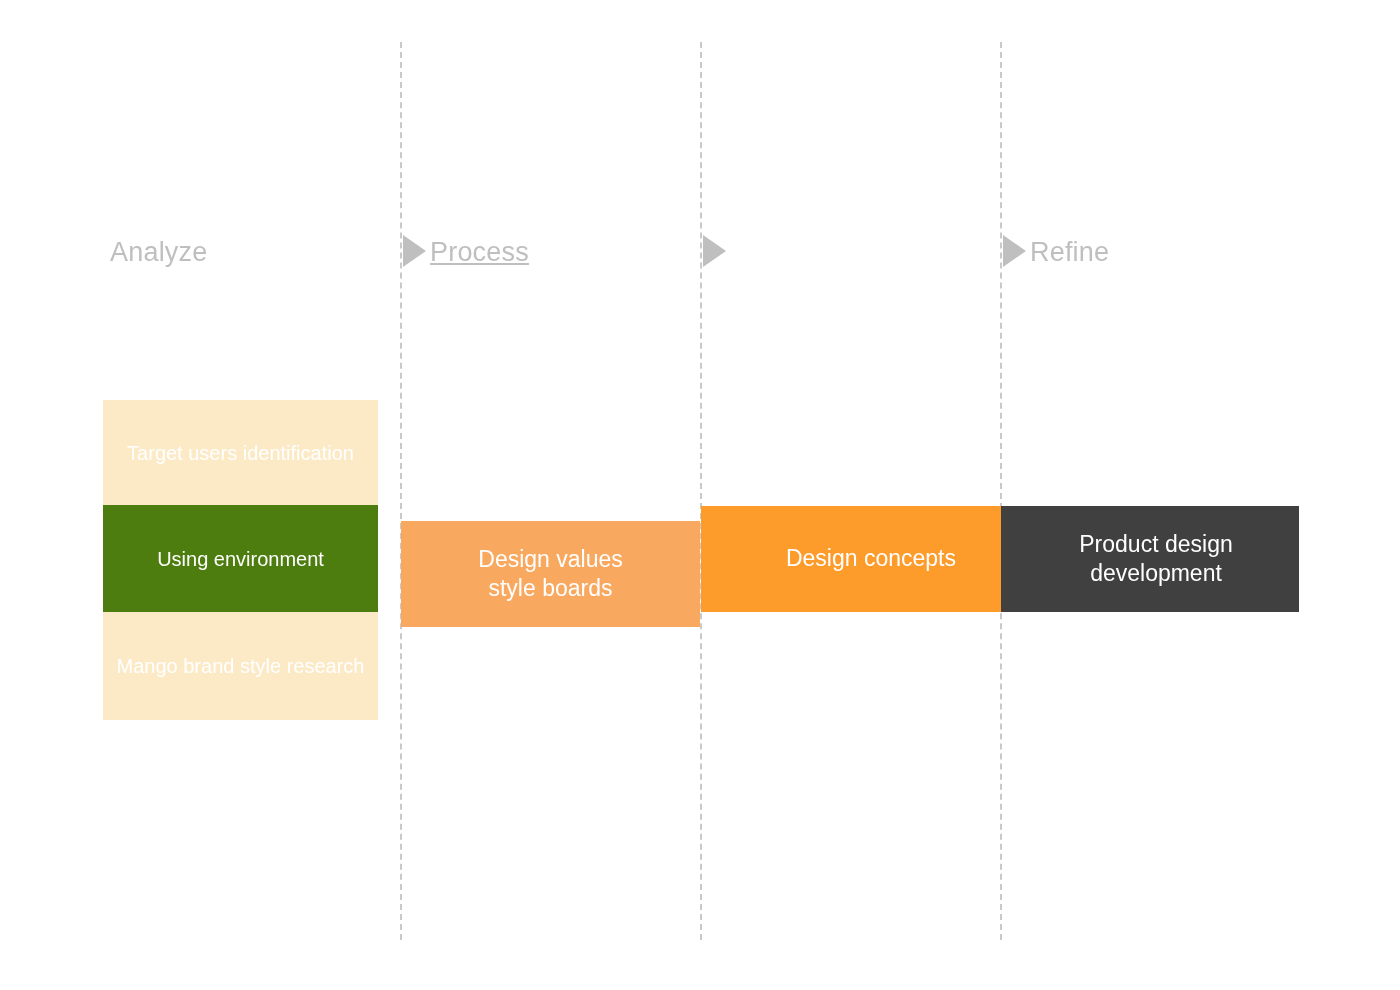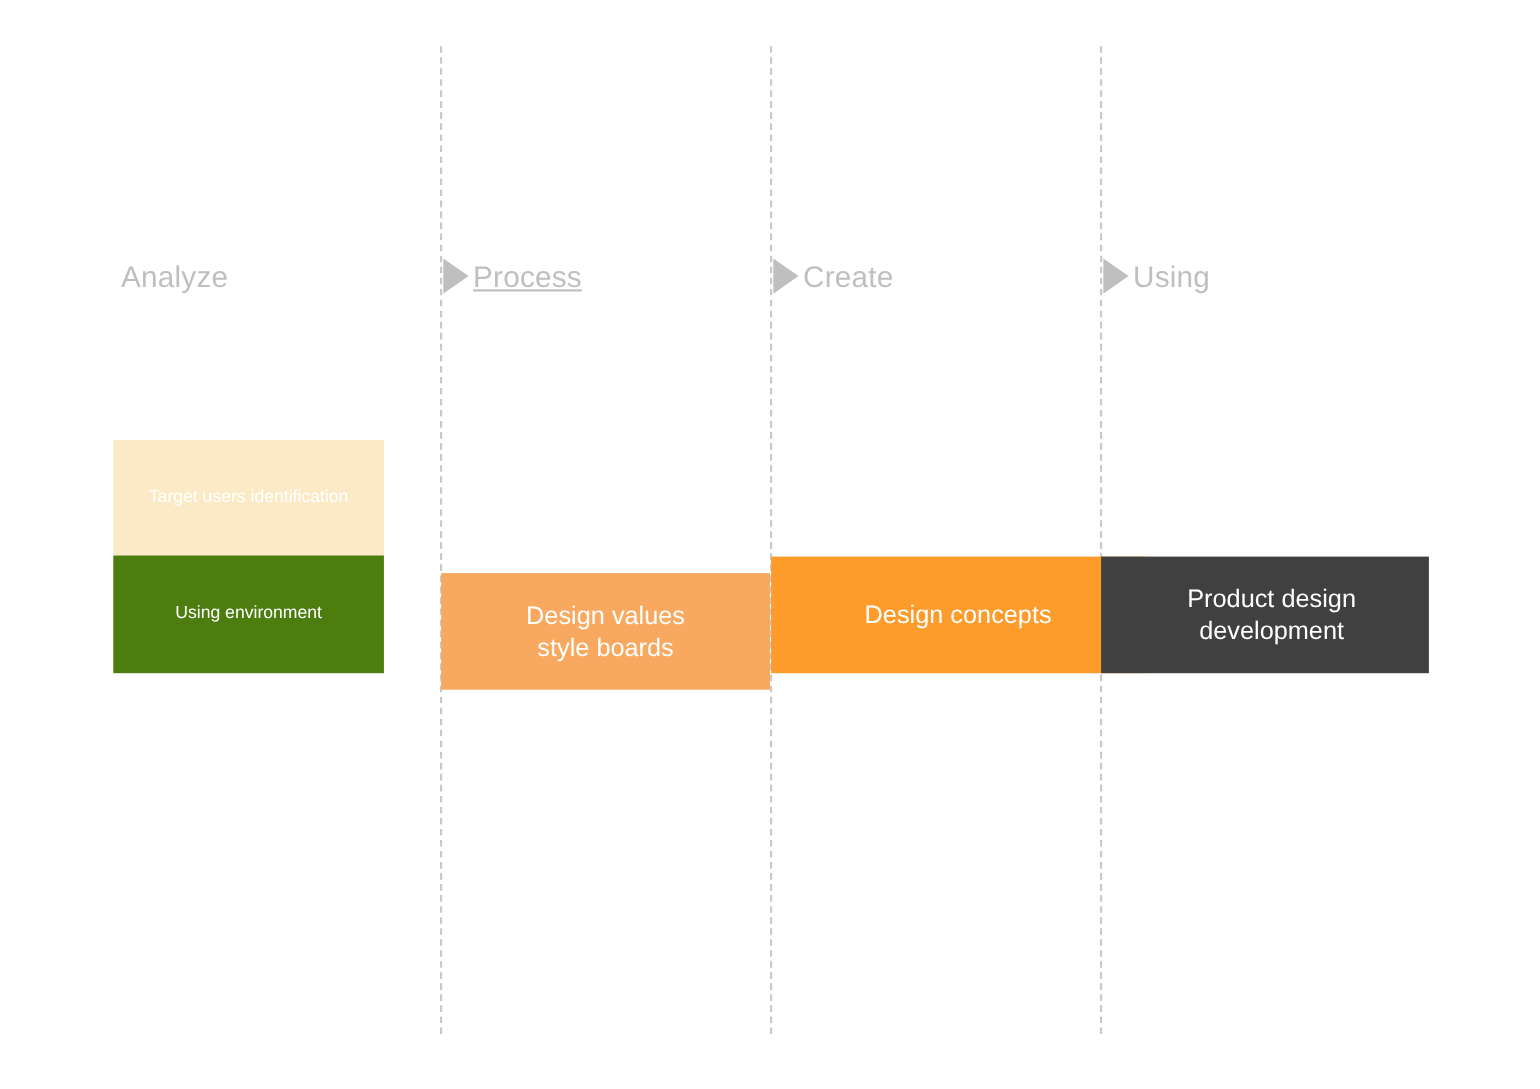--- a/index.html
+++ b/index.html
@@ -62,26 +62,26 @@
     border-left: 23px solid #bfbfbf;
   }
   .arrow.a1 { left: 403px; }
   .arrow.a2 { left: 703px; }
   .arrow.a3 { left: 1003px; }
 
   
   .analyze-block {
     position: absolute;
     left: 103px;
-    width: 246px;
+    width: 275px;
     display: flex;
     align-items: center;
     justify-content: center;
     color: #ffffff;
-    font-size: 16px;
+    font-size: 20px;
     font-weight: 400;
     text-align: center;
     line-height: 1.3;
     box-sizing: border-box;
     padding: 0 10px;
   }
   .analyze-block.b1 { top: 400px; height: 105px; }
   .analyze-block.b2 { top: 505px; height: 107px; }
   .analyze-block.b3 { top: 612px; height: 108px; }
 
@@ -111,32 +111,34 @@
 <body>
 
 <div id="canvas" style="background: rgb(255, 255, 255);">
 
   <div class="divider d1"></div>
   <div class="divider d2"></div>
   <div class="divider d3"></div>
 
   <div class="stage-label s1">Analyze</div>
   <div class="stage-label s2">Process</div>
-  <div class="stage-label s3">Create</div>
-  <div class="stage-label s4">Using</div>
+  <div class="stage-label s4">Refine</div>
 
   <div class="arrow a1"></div>
   <div class="arrow a2"></div>
   <div class="arrow a3"></div>
 
   <div class="analyze-block b1" style="background-color: rgb(252, 234, 199);">
     <span class="band-text">Target users identification</span>
   </div>
   <div class="analyze-block b2" style="background-color: #4d7c0f;">
     <span class="band-text">Using environment</span>
+  </div>
+  <div class="analyze-block b3" style="background-color: rgb(252, 234, 199);">
+    <span class="band-text">Mango brand style research</span>
   </div>
 
   <div class="phase-band p1" style="background-color: rgb(249, 169, 95);">
     <span>
       <span class="band-text">Design values</span>
       <span class="band-text">style boards</span>
     </span>
   </div>
 
   <div class="phase-band p2" style="background-color: rgb(253, 155, 43);">

